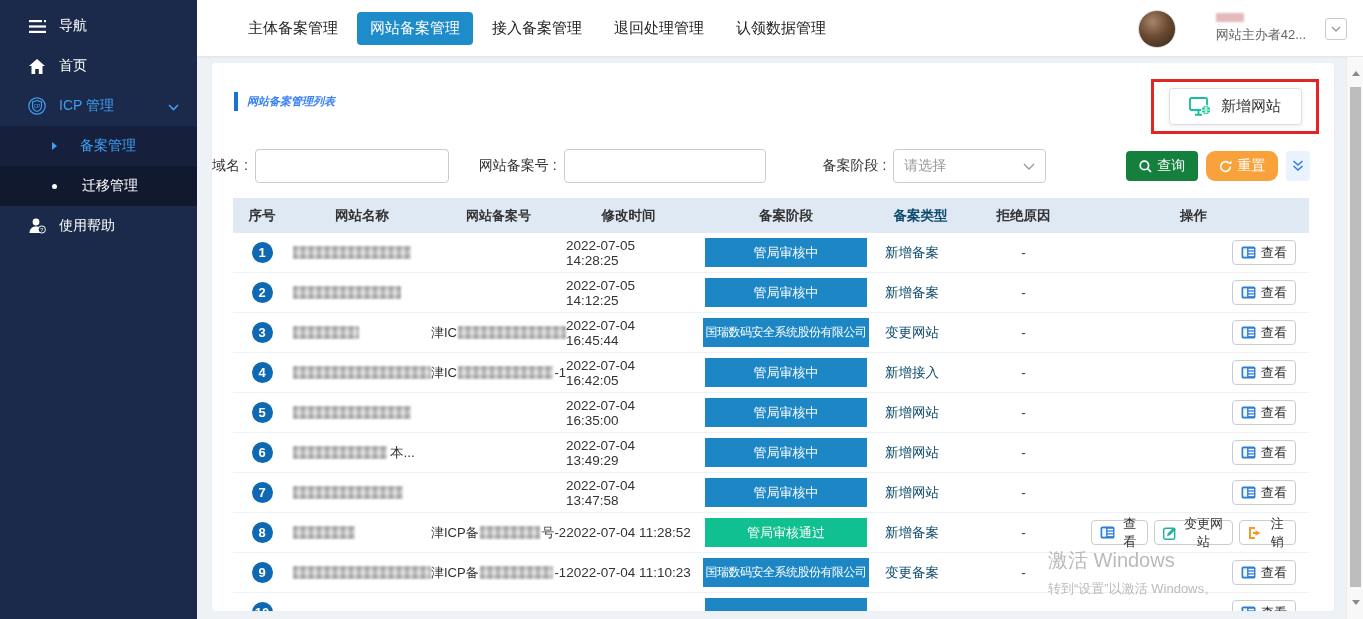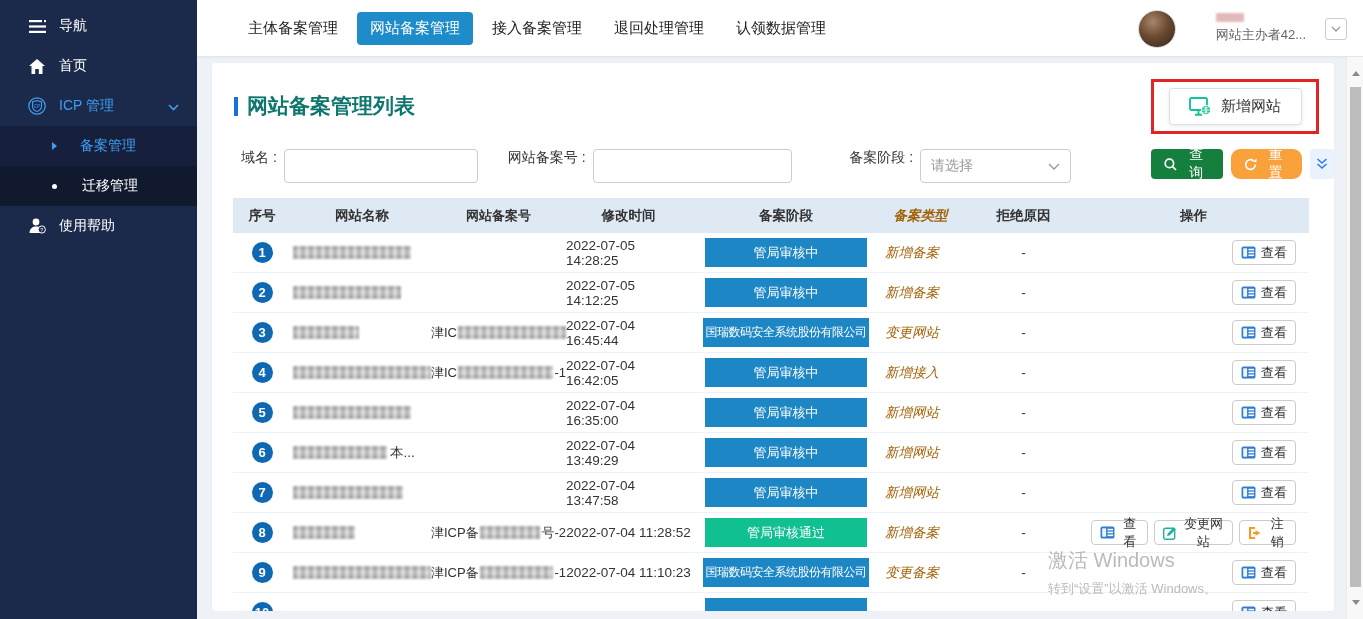--- a/index.html
+++ b/index.html
@@ -34,30 +34,30 @@
   .mini-mask{ width:28px; height:9px; background:#e3b9b9; filter:blur(1px); border-radius:1px;}
   .uname .n2{ font-size:13px; color:#666;}
   .drop-btn{ width:22px; height:22px; border:1px solid #ccc; border-radius:3px; background:#fff;
     display:flex; align-items:center; justify-content:center; margin-left:10px; cursor:pointer;}
 
   
   .card{ position:absolute; left:211px; top:62px; width:1124px; height:550px; background:#fff;
     border:1px solid #ebeef2; border-radius:4px; overflow:hidden; z-index:1;}
   .title-row{ position:absolute; left:22px; top:29px; display:flex; align-items:center; gap:9px;}
   .title-bar{ width:4px; height:19px; background:#1673d1;}
-  .page-title{ font-size:21px; font-weight:bold; color:#0f766e;}
+  .page-title{ font-size:11px; font-weight:bold; color:#3b82f6;font-style:italic;}
 
   .add-wrap{ position:absolute; top:16px; right:15px; width:168px; height:55px;
     border:3px solid #e02525; display:flex; align-items:center; justify-content:center;}
   .add-btn{ width:133px; height:37px; background:#fff; border:1px solid #dcdfe6; border-radius:4px;
     box-shadow:0 1px 4px rgba(0,0,0,.09); display:flex; align-items:center; justify-content:center;
     gap:9px; font-size:15px; color:#333; cursor:pointer;}
 
   
-  .filters{ position:absolute; left:0; top:86px; width:100%; display:flex; align-items:flex-start; padding-left:29px;}
+  .filters{ position:absolute; left:0; top:86px; width:100%; display:flex; align-items:center; }
   .flabel{ font-size:14px; color:#333; white-space:nowrap; margin-right:7px;}
   .finput{ width:194px; height:34px; border:1px solid #ccc; border-radius:4px; background:#fff; padding:0 10px; font-size:13px;}
   .finput2{ width:202px;}
   .fselect{ width:153px; height:34px; border:1px solid #ccc; border-radius:4px; background:#fff;
     display:flex; align-items:center; justify-content:space-between; padding:0 10px; cursor:pointer;}
   .fselect .ph{ font-size:14px; color:#999;}
   .btn{ height:30px; border:none; border-radius:4px; color:#fff; font-size:14px;
     display:flex; align-items:center; justify-content:center; gap:5px; padding:0 13px; cursor:pointer;}
   .btn-search{ background:#15803d; margin-left:80px;}
   .btn-reset{ background:#f9a23c; margin-left:8px;border-radius:9px;}
@@ -68,21 +68,21 @@
   .table{ position:absolute; left:21px; top:135px; width:1076px;}
   .thead{ display:flex; height:35px; background:#dfe9f4; align-items:center;}
   .th{ font-size:14px; font-weight:bold; color:#333; text-align:center;}
   .trow{ display:flex; height:40px; align-items:center; border-bottom:1px solid #ecf2f8; background:#fff;}
   .td{ display:flex; align-items:center; font-size:13.5px; color:#333;}
   .c-num{ width:58px; justify-content:center;}
   .c-name{ width:140px; justify-content:flex-start; gap:3px; padding-left:2px;}
   .c-icp{ width:135px; justify-content:center; gap:1px; font-size:13px; white-space:nowrap;}
   .c-time{ width:125px; justify-content:center; font-size:13.5px;}
   .c-stage{ width:190px; justify-content:center;}
-  .c-type{ width:75px; justify-content:flex-start; padding-left:4px; color:#a16207;font-style:italic;}
+  .c-type{ width:75px; justify-content:flex-start; padding-left:4px; color:#0c4a6e;}
   .c-reason{ width:135px; justify-content:center;}
   .c-actions{ flex:1; justify-content:flex-end; padding-right:13px; gap:6px;}
   .numcircle{ width:21px; height:21px; border-radius:50%; background:#0f68b2; color:#fff;
     font-size:13px; font-weight:bold; display:flex; align-items:center; justify-content:center;}
   .mask{ display:inline-block; height:13px; border-radius:1px; opacity:.85; filter:blur(1.2px);
     background:repeating-linear-gradient(90deg,rgba(176,176,176,.9) 0 4px,rgba(228,228,228,.9) 4px 8px),
                repeating-linear-gradient(0deg,#d2d2d2 0 4px,#f0f0f0 4px 9px);
     background-blend-mode:multiply;}
   .badge{ width:162px; height:29px; display:flex; align-items:center; justify-content:center;
     color:#fff; font-size:13px; white-space:nowrap;}

